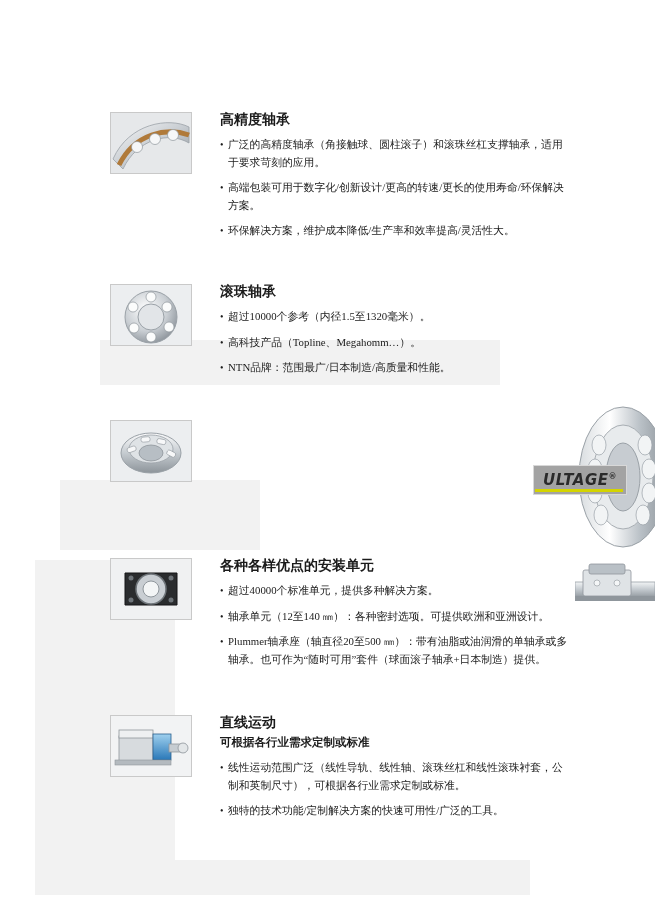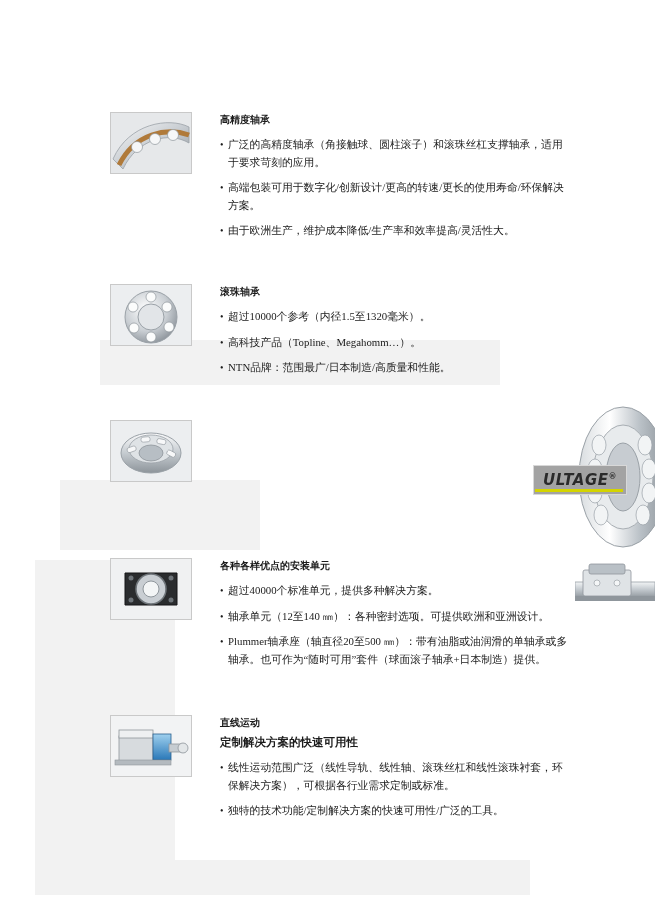--- a/index.html
+++ b/index.html
@@ -53,21 +53,21 @@
     background: #e9e9e9;
     overflow: hidden;
   }
   .thumb svg { display: block; }
 
   .sec-body {
     margin-left: 110px;
   }
 
   .sec-title {
-    font-size: 10px;
+    font-size: 14px;
     color: #1b1b1b;
     font-weight: bold;
     margin-bottom: 9px;
     line-height: 15px;
   }
   .sec-subtitle {
     font-size: 11.5px;
     color: #1b1b1b;
     font-weight: bold;
     margin-top: -4px;
@@ -206,21 +206,21 @@
           <path d="M8 52 C 24 20, 56 14, 78 22" fill="none" stroke="#b07a3a" stroke-width="5"></path>
           <circle cx="26" cy="34" r="5.5" fill="#f6f7f8" stroke="#8f969c" stroke-width="0.7"></circle>
           <circle cx="44" cy="26" r="5.5" fill="#f6f7f8" stroke="#8f969c" stroke-width="0.7"></circle>
           <circle cx="62" cy="22" r="5.5" fill="#f6f7f8" stroke="#8f969c" stroke-width="0.7"></circle>
         </svg>
       </div>
       <div class="sec-body">
         <div class="sec-title">高精度轴承</div>
         <div class="bullet">广泛的高精度轴承（角接触球、圆柱滚子）和滚珠丝杠支撑轴承，适用于要求苛刻的应用。</div>
         <div class="bullet">高端包装可用于数字化/创新设计/更高的转速/更长的使用寿命/环保解决方案。</div>
-        <div class="bullet">由于欧洲生产，维护成本降低/生产率和效率提高/灵活性大。</div>
+        <div class="bullet">环保解决方案，维护成本降低/生产率和效率提高/灵活性大。</div>
       </div>
     </div>
 
     <div class="section" style="top:272px;margin-top:12px;">
       <div class="thumb">
         <svg width="80" height="60" viewBox="0 0 80 60">
           <defs>
             <radialGradient id="g2" cx="40%" cy="35%" r="70%">
               <stop offset="0%" stop-color="#ffffff"></stop>
               <stop offset="60%" stop-color="#c9ced3"></stop>
@@ -306,20 +306,20 @@
           <rect x="8" y="20" width="34" height="26" fill="#d7dbde" stroke="#8f969c" stroke-width="0.8"></rect>
           <rect x="8" y="14" width="34" height="8" fill="#eef0f1" stroke="#8f969c" stroke-width="0.8"></rect>
           <rect x="42" y="18" width="18" height="26" fill="url(#g5)" stroke="#2a5f8e" stroke-width="0.8"></rect>
           <rect x="58" y="28" width="16" height="8" fill="#c6ccd1" stroke="#8f969c" stroke-width="0.8"></rect>
           <circle cx="72" cy="32" r="5" fill="#e3e6e8" stroke="#8f969c" stroke-width="0.8"></circle>
           <rect x="4" y="44" width="56" height="5" fill="#b4babf" stroke="#8f969c" stroke-width="0.6"></rect>
         </svg>
       </div>
       <div class="sec-body">
         <div class="sec-title">直线运动</div>
-        <div class="sec-subtitle">定制解决方案的快速可用性</div>
-        <div class="bullet">线性运动范围广泛（线性导轨、线性轴、滚珠丝杠和线性滚珠衬套，环保解决方案），可根据各行业需求定制或标准。</div>
+        <div class="sec-subtitle">可根据各行业需求定制或标准</div>
+        <div class="bullet">线性运动范围广泛（线性导轨、线性轴、滚珠丝杠和线性滚珠衬套，公制和英制尺寸），可根据各行业需求定制或标准。</div>
         <div class="bullet">独特的技术功能/定制解决方案的快速可用性/广泛的工具。</div>
       </div>
     </div>
 
   </div>
 </div>
 
 </body></html>

